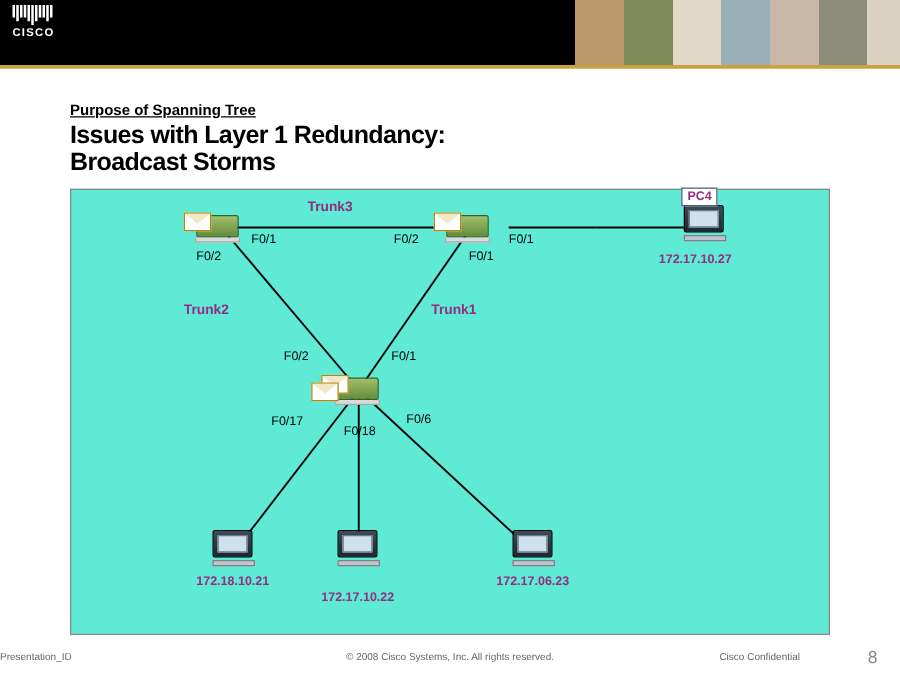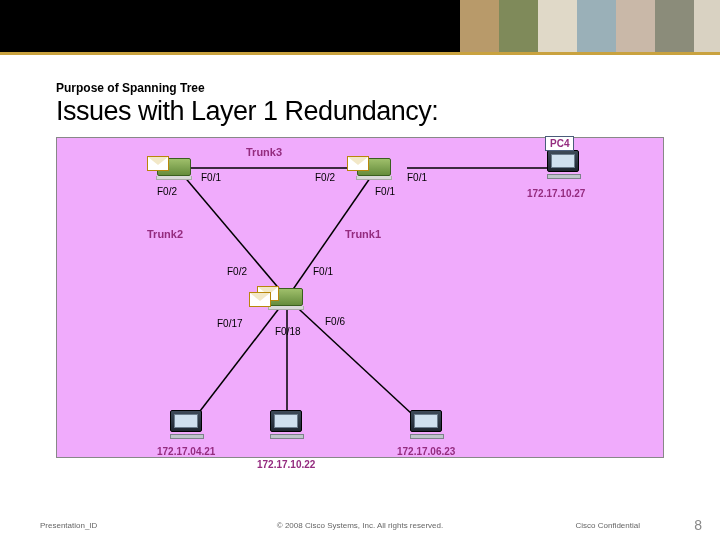--- a/index.html
+++ b/index.html
@@ -5,54 +5,71 @@
   * { margin: 0; padding: 0; box-sizing: border-box; }
   body { width: 720px; height: 540px; font-family: Arial, sans-serif; background: #fff; position: relative; overflow: hidden; }
   .topbar { height: 52px; background: #000; display: flex; align-items: flex-start; }
   .logo { color: #fff; padding: 4px 10px; font-size: 9px; line-height: 1.1; }
   .logo .bars { display: flex; gap: 1px; margin-bottom: 2px; }
   .logo .bars span { width: 2px; height: 10px; background: #fff; display: inline-block; }
   .logo-text { font-weight: bold; letter-spacing: 1px; }
   .photostrip { margin-left: auto; height: 52px; width: 260px; background: linear-gradient(90deg,#b89a6a 0 15%,#7f8a5a 15% 30%,#e0d9c8 30% 45%,#9ab0b8 45% 60%,#c9b8a8 60% 75%,#8b8c7a 75% 90%,#d9d2c2 90% 100%); }
   .photostrip-border { height: 3px; background: #c9a23f; }
   .content { padding: 26px 56px 0 56px; }
-  .eyebrow { font-size: 12px; font-weight: bold; margin-bottom: 2px; }
-  .title { font-size: 27px; font-weight: normal; line-height: 1.1; letter-spacing: -0.5px; }
-  .diagram { border: 1px solid #888; margin: 10px 56px 0 56px; height: 321px; position: relative; background: #f0abfc; }
+  .eyebrow { font-size: 12px; font-weight: bold; margin-bottom: 2px; text-decoration: underline; }
+  .title { font-size: 20px; font-weight: bold; line-height: 1.1; letter-spacing: -0.5px; }
+  .diagram { border: 1px solid #888; margin: 10px 56px 0 56px; height: 357px; position: relative; background: #5eead4; }
   .diagram svg { position: absolute; top: 0; left: 0; }
   .dlabel { position: absolute; font-size: 10px; text-align: center; }
   .dlabel.b { color: #942c7f; font-weight: bold; }
   .tlabel { position: absolute; font-size: 11px; color: #942c7f; font-weight: bold; }
   .sw { position: absolute; width: 34px; height: 22px; }
   .sw-case { width: 34px; height: 18px; background: linear-gradient(#9fbf6b,#658c3c); border: 1px solid #3a5f1f; border-radius: 2px; }
   .sw-base { width: 36px; height: 4px; background: #d9d9d9; margin-left: -1px; border: 1px solid #aaa; border-top: none; }
   .env { position: absolute; width: 22px; height: 15px; background: #fff; border: 1px solid #b8860b; }
   .env::before { content:""; position:absolute; left:0; right:0; top:0; height:0; border-left:10px solid transparent; border-right:10px solid transparent; border-top:8px solid #f2e8c8; }
   .pc { position: absolute; width: 34px; }
   .pc-mon { width: 32px; height: 22px; background: linear-gradient(#3d4a58,#1e2630); border: 1px solid #000; border-radius: 2px; }
   .pc-scr { width: 24px; height: 14px; background: #cfe0ee; margin: 3px auto 0; border: 1px solid #6b7c8c; }
   .pc-base { width: 34px; height: 5px; background: #bfc5cb; margin-top: 2px; border: 1px solid #7c828a; }
   .note { position: absolute; right: 4px; top: 96px; width: 140px; height: 210px; background: #fff; border: 2px solid #9b8ba8; border-top-width: 8px; border-radius: 3px; padding: 4px 6px; font-size: 11px; line-height: 1.25; }
   .footer { position: absolute; bottom: 0; left: 0; right: 0; height: 30px; display: flex; align-items: center; font-size: 8px; color: #666; }
-  .footer .fid { margin-left: 40px; }
+  .footer .fid { }
   .footer .fcopy { position: absolute; left: 50%; transform: translateX(-50%); }
   .footer .fconf { position: absolute; right: 80px; }
   .footer .fpage { position: absolute; right: 18px; font-size: 14px; color: #888; }
 </style>
 </head>
 <body>
 
 <div class="topbar">
+  <div class="logo">
+    <div class="bars">
+        <span></span>
+        <span style="height:13px"></span>
+        <span style="height:10px"></span>
+        <span></span>
+        <span style="height:13px"></span>
+        <span style="height:16px"></span>
+        <span style="height:13px"></span>
+        <span></span>
+        <span style="height:10px"></span>
+        <span style="height:13px"></span>
+        <span></span>
+      </div>
+    <div class="logo-text">CISCO</div>
+  </div>
   <div class="photostrip"></div>
 </div>
 <div class="photostrip-border"></div>
 
 <div class="content">
   <div class="eyebrow">Purpose of Spanning Tree</div>
   <div class="title">Issues with Layer 1 Redundancy:</div>
+  <div class="title">Broadcast Storms</div>
 </div>
 
 <div class="diagram">
   <svg width="606" height="336">
     <line x1="120" y1="30" x2="320" y2="30" stroke="#000" stroke-width="1.5"></line>
     <line x1="350" y1="30" x2="420" y2="30" stroke="#000" stroke-width="1.5"></line>
     <line x1="120" y1="30" x2="230" y2="160" stroke="#000" stroke-width="1.5"></line>
     <line x1="320" y1="30" x2="230" y2="160" stroke="#000" stroke-width="1.5"></line>
     <line x1="230" y1="160" x2="130" y2="290" stroke="#000" stroke-width="1.5"></line>
     <line x1="230" y1="160" x2="230" y2="290" stroke="#000" stroke-width="1.5"></line>
@@ -87,21 +104,21 @@
     </div>
   <div class="dlabel b" style="left:488px; top:-2px; background:#fff; border:1px solid #4a5c7a; padding:1px 4px; font-size:10px;">PC4</div>
   <div class="dlabel b" style="left:470px; top:50px">172.17.10.27</div>
 
   <div class="pc" style="left:113px; top:272px">
       <div class="pc-mon">
         <div class="pc-scr"></div>
       </div>
       <div class="pc-base"></div>
     </div>
-  <div class="dlabel b" style="left:100px; top:308px">172.17.04.21</div>
+  <div class="dlabel b" style="left:100px; top:308px">172.18.10.21</div>
   <div class="pc" style="left:213px; top:272px">
       <div class="pc-mon">
         <div class="pc-scr"></div>
       </div>
       <div class="pc-base"></div>
     </div>
   <div class="dlabel b" style="left:200px; top:321px">172.17.10.22</div>
   <div class="pc" style="left:353px; top:272px">
       <div class="pc-mon">
         <div class="pc-scr"></div>

